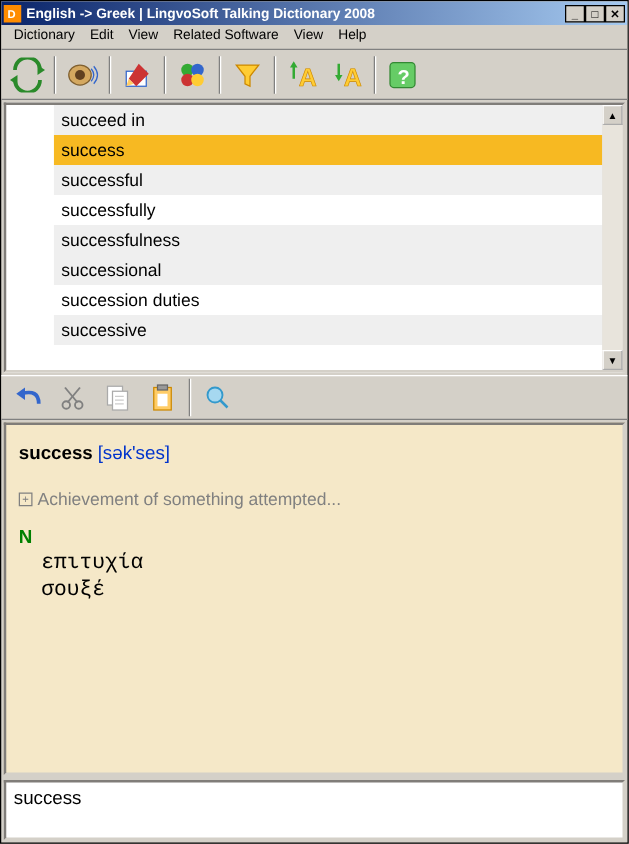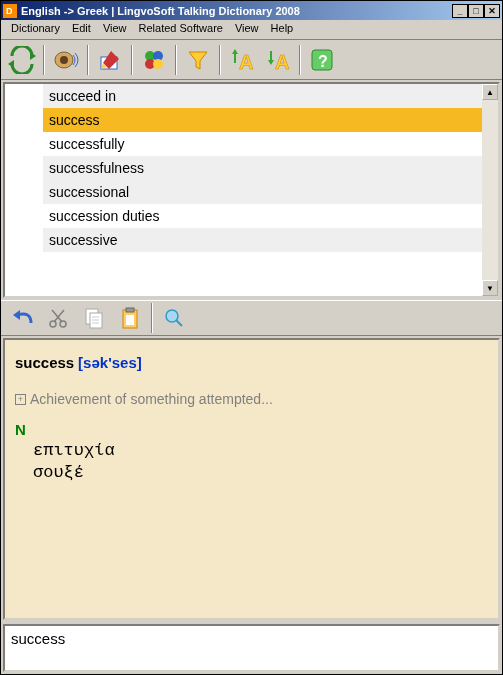--- a/index.html
+++ b/index.html
@@ -117,21 +117,21 @@
   background: #f5e8c8;
   border: 2px inset #d4d0c8;
   margin: 2px;
   flex: 1;
   padding: 14px 10px;
   font-family: Arial, sans-serif;
   font-size: 14px;
   color: #000;
 }
 .head-word { font-weight: bold; font-size: 15px; }
-.pronunciation { color: #0033cc; font-size: 15px; font-family: Arial; font-weight: bold; }
+.pronunciation { color: #0033cc; font-size: 15px; font-family: Arial; }
 .gloss-row { margin-top: 20px; color: #808080; display: flex; align-items: center; gap: 4px; }
 .expand-box {
   width: 11px; height: 11px; border: 1px solid #808080;
   display: flex; align-items: center; justify-content: center;
   font-size: 9px; line-height: 1;
   cursor: pointer;
   background: #f5e8c8;
 }
 .pos { color: #008000; font-weight: bold; margin-top: 14px; font-size: 15px; }
 .translations { margin-left: 18px; margin-top: 2px; font-size: 17px; line-height: 1.3; font-family: Liberation Mono, monospace; }
@@ -240,20 +240,21 @@
         <rect x="3" y="3" width="20" height="20" rx="3" fill="#66cc66" stroke="#338833"></rect>
         <text x="9" y="20" font-size="16" font-weight="bold" fill="#fff">?</text>
       </svg>
   </div>
 </div>
 
 <div class="list-wrap">
   <div class="list-inner" id="wordlist">
       <div class="list-row alt">succeed in</div>
       <div class="list-row selected">success</div>
+      <div class="list-row alt">successful</div>
       <div class="list-row">successfully</div>
       <div class="list-row alt">successfulness</div>
       <div class="list-row alt">successional</div>
       <div class="list-row">succession duties</div>
       <div class="list-row alt">successive</div>
     </div>
   <div class="scroll">
     <div class="scroll-btn">▲</div>
     <div class="scroll-track"></div>
     <div class="scroll-btn">▼</div>

